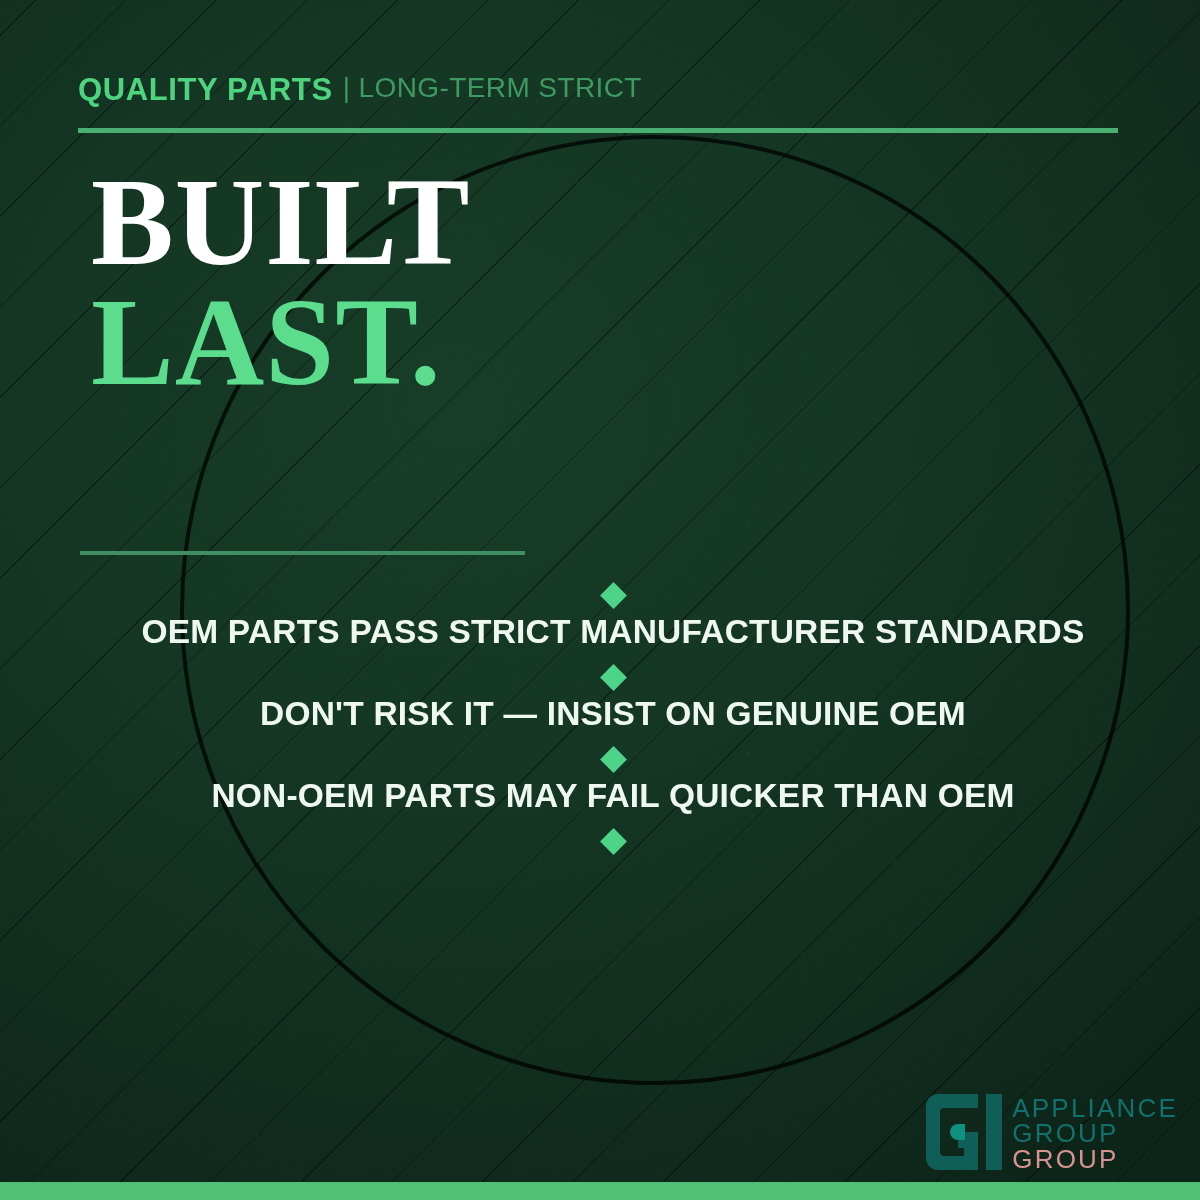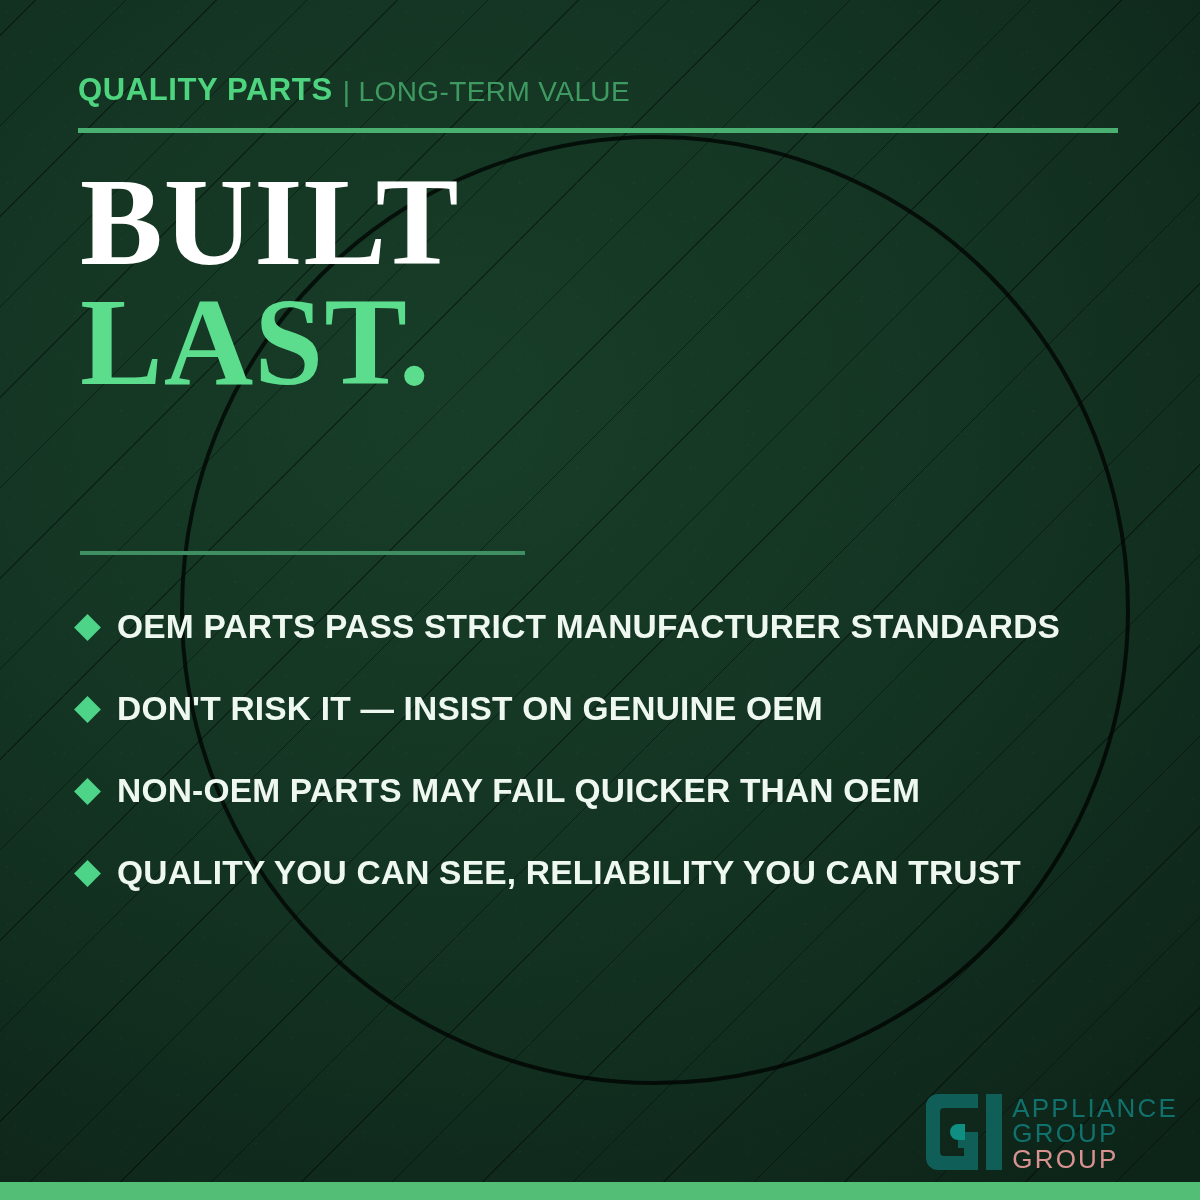--- a/index.html
+++ b/index.html
@@ -65,21 +65,21 @@
     position: absolute;
     inset: 0;
   }
 
   
   .kicker {
     position: absolute;
     left: 78px;
     top: 72px;
     display: flex;
-    align-items: flex-end;
+    align-items: flex-start;
     gap: 10px;
     white-space: nowrap;
   }
   .kicker-main {
     font-size: 31px;
     font-weight: bold;
     letter-spacing: 0.6px;
     color: #4ed47f;
   }
   .kicker-sub {
@@ -94,21 +94,21 @@
     left: 78px;
     top: 128px;
     width: 1040px;
     height: 5px;
     background: #49b071;
   }
 
   
   .headline {
     position: absolute;
-    left: 80px;
+    left: 91px;
     top: 163px;
     font-family: "Liberation Serif", serif;
     font-weight: bold;
     font-size: 124px;
     line-height: 0.97;
     letter-spacing: 1px;
   }
   .h-line { display: block; }
   .h-white { color: #ffffff; }
   .h-green { color: #5cdc8d; }
@@ -125,22 +125,23 @@
   
   .bullets {
     position: absolute;
     left: 78px;
     top: 586px;
     width: 1070px;
   }
   .bullet {
     display: flex;
     align-items: center;
-    gap: 20px;
+    gap: 8px;
     height: 82px;
+    flex-direction: column;
   }
   .diamond {
     flex: 0 0 auto;
     width: 19px;
     height: 19px;
     background: #4ed489;
     transform: rotate(45deg);
   }
   .bullet-text {
     font-size: 33.5px;
@@ -190,21 +191,21 @@
 
   <div class="bg-base"></div>
   <div class="bg-stripes"></div>
   <div class="bg-noise"></div>
   <div class="bg-circle"></div>
 
   <div class="content">
 
     <div class="kicker">
       <span class="kicker-main">QUALITY PARTS</span>
-      <span class="kicker-sub">| LONG-TERM VALUE</span>
+      <span class="kicker-sub">| LONG-TERM STRICT</span>
     </div>
 
     <div class="rule-top"></div>
 
     <div class="headline">
       <span class="h-line h-white">BUILT</span>
       <span class="h-line h-green">LAST.</span>
     </div>
 
     <div class="rule-mid"></div>
@@ -217,21 +218,20 @@
       <div class="bullet">
         <span class="diamond"></span>
         <span class="bullet-text">DON'T RISK IT — INSIST ON GENUINE OEM</span>
       </div>
       <div class="bullet">
         <span class="diamond"></span>
         <span class="bullet-text">NON-OEM PARTS MAY FAIL QUICKER THAN OEM</span>
       </div>
       <div class="bullet">
         <span class="diamond"></span>
-        <span class="bullet-text">QUALITY YOU CAN SEE, RELIABILITY YOU CAN TRUST</span>
       </div>
     </div>
 
     <div class="logo">
       <span class="logo-mark">
         <svg width="86" height="80" viewBox="0 0 86 80" aria-hidden="true">
           <path d="M54 2 H14 A12 12 0 0 0 2 14 V66 A12 12 0 0 0 14 78 H54 V40 H34 V56 H40 V64 H20 A4 4 0 0 1 16 60 V20 A4 4 0 0 1 20 16 H54 Z" fill="#0f5e58"></path>
           <rect x="62" y="2" width="16" height="76" fill="#0f5e58"></rect>
           <path d="M34 32 H41 V48 H34 A8 8 0 0 1 34 32 Z" fill="#0f8f82"></path>
         </svg>

